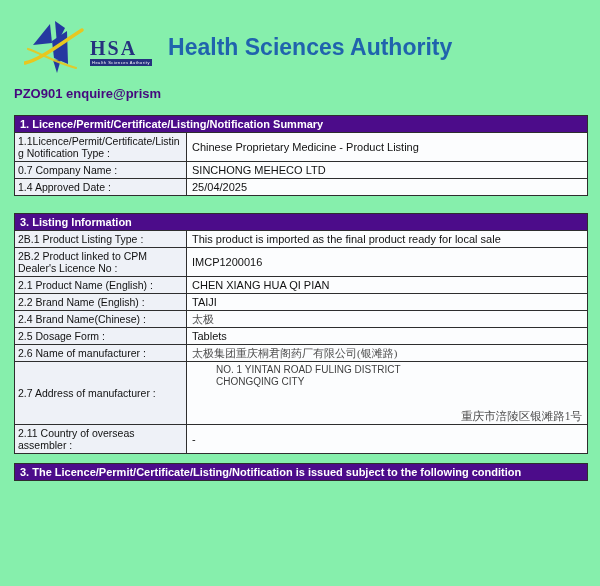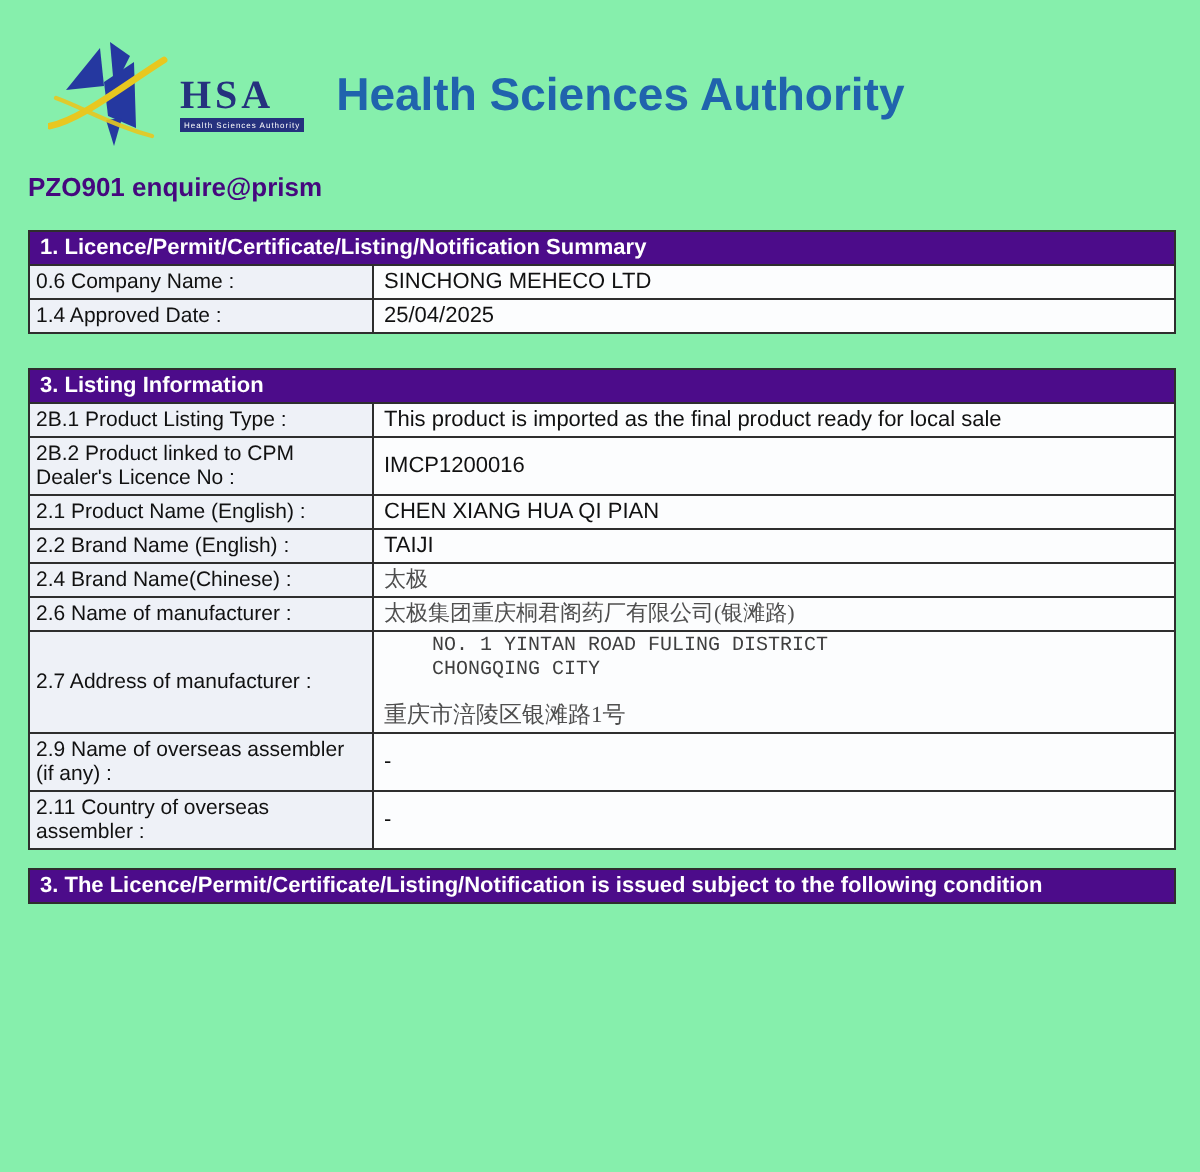--- a/index.html
+++ b/index.html
@@ -53,25 +53,25 @@
     background:#fcfdfe; font-size:11px; line-height:12px;
     padding:2px 5px; vertical-align:middle; overflow-wrap:break-word;
   }
   tr.h1 { height:15px; }
   tr.h2 { height:25px; }
   .cn {
     font-family:"Liberation Serif","DejaVu Serif",serif;
     color:#4f4f4f; font-size:11.5px;
   }
   .addr-en {
-    font-family:Liberation Mono, monospace;
+    font-family:Liberation Sans, sans-serif;
     color:#3f3f3f; font-size:10px; line-height:12px; display:block;padding-left:24px;
   }
   .addr-blank { display:block; height:10px; }
-  .addr-cn { display:block; margin-top:0; }
+  .addr-cn { display:block; margin-top:12px;text-align:right; }
   .mt1 { margin-top:14px; }
   .mt2 { margin-top:17px; }
   .mt3 { margin-top:9px; }
 </style>
 </head>
 <body>
 
 <div class="page">
 
   <div class="masthead">
@@ -94,22 +94,26 @@
 
   <table class="sec mt1">
     <colgroup>
         <col style="width:172px">
         <col>
       </colgroup>
     <tbody>
         <tr>
       <td class="sec-header" colspan="2">1. Licence/Permit/Certificate/Listing/Notification Summary</td>
     </tr>
+    <tr class="h2">
+      <td class="lbl">1.1Licence/Permit/Certificate/Listing Notification Type :</td>
+      <td class="val">Chinese Proprietary Medicine - Product Listing</td>
+    </tr>
     <tr class="h1">
-      <td class="lbl">0.6 Company Name :</td>
+      <td class="lbl">0.7 Company Name :</td>
       <td class="val">SINCHONG MEHECO LTD</td>
     </tr>
     <tr class="h1">
       <td class="lbl">1.4 Approved Date :</td>
       <td class="val">25/04/2025</td>
     </tr>
   </tbody>
     </table>
 
   <table class="sec mt2">
@@ -135,35 +139,35 @@
     </tr>
     <tr class="h1">
       <td class="lbl">2.2 Brand Name (English) :</td>
       <td class="val">TAIJI</td>
     </tr>
     <tr class="h1">
       <td class="lbl">2.4 Brand Name(Chinese) :</td>
       <td class="val cn">太极</td>
     </tr>
     <tr class="h1">
+      <td class="lbl">2.5 Dosage Form :</td>
+      <td class="val">Tablets</td>
+    </tr>
+    <tr class="h1">
       <td class="lbl">2.6 Name of manufacturer :</td>
       <td class="val cn">太极集团重庆桐君阁药厂有限公司(银滩路)</td>
     </tr>
     <tr>
       <td class="lbl">2.7 Address of manufacturer :</td>
       <td class="val">
         <span class="addr-en">NO. 1 YINTAN ROAD FULING DISTRICT</span>
         <span class="addr-en">CHONGQING CITY</span>
         <span class="addr-blank"></span>
         <span class="cn addr-cn">重庆市涪陵区银滩路1号</span>
       </td>
-    </tr>
-    <tr class="h2">
-      <td class="lbl">2.9 Name of overseas assembler (if any) :</td>
-      <td class="val">-</td>
     </tr>
     <tr class="h2">
       <td class="lbl">2.11 Country of overseas assembler :</td>
       <td class="val">-</td>
     </tr>
   </tbody>
     </table>
 
   <table class="sec s3 mt3">
     <colgroup>

